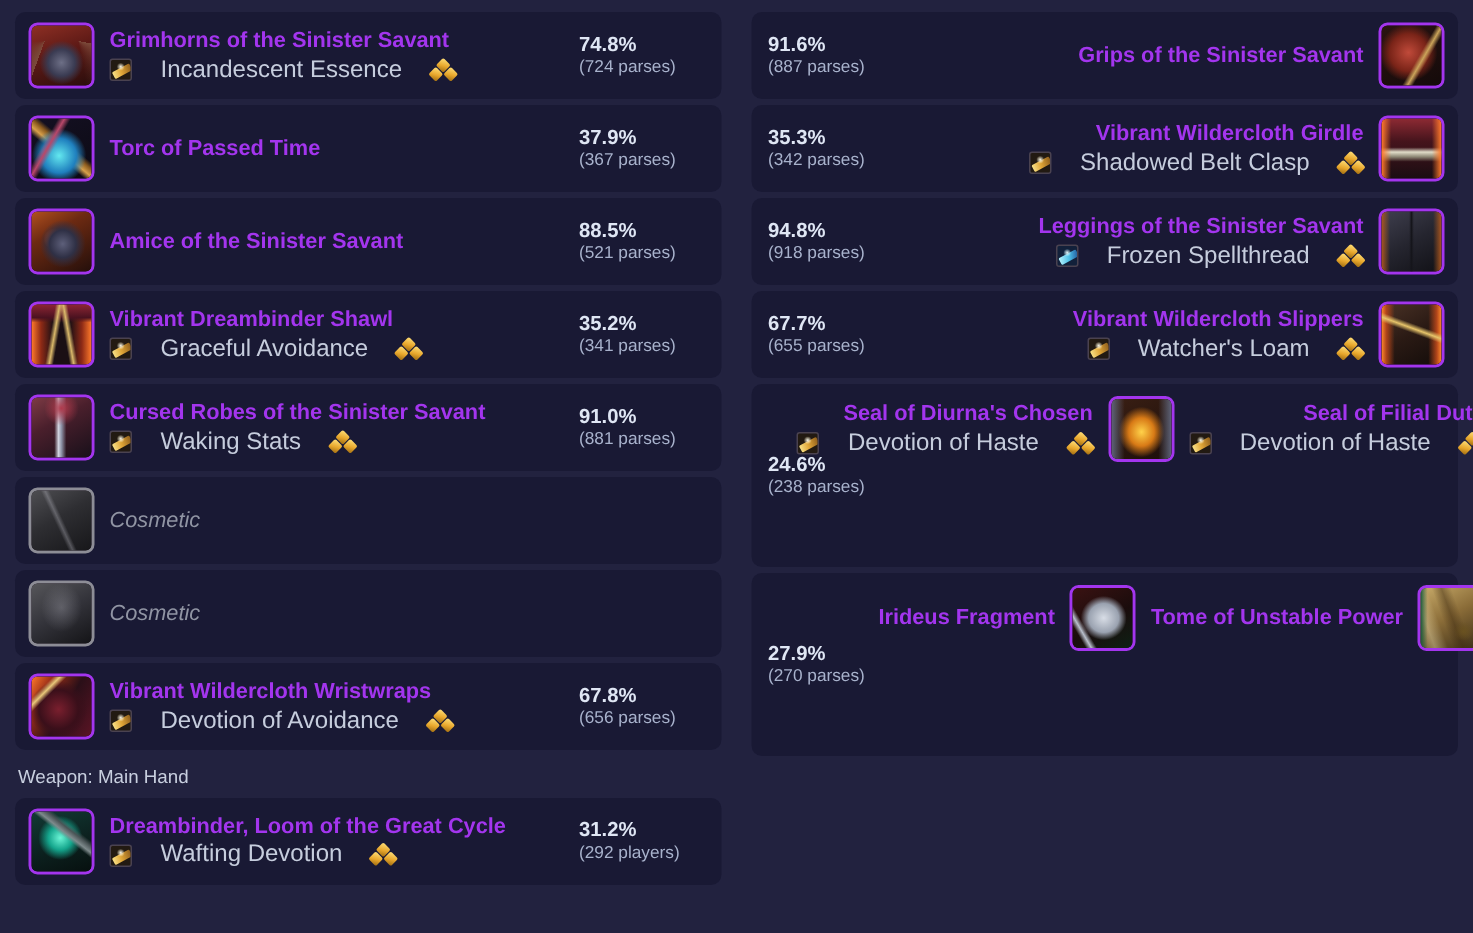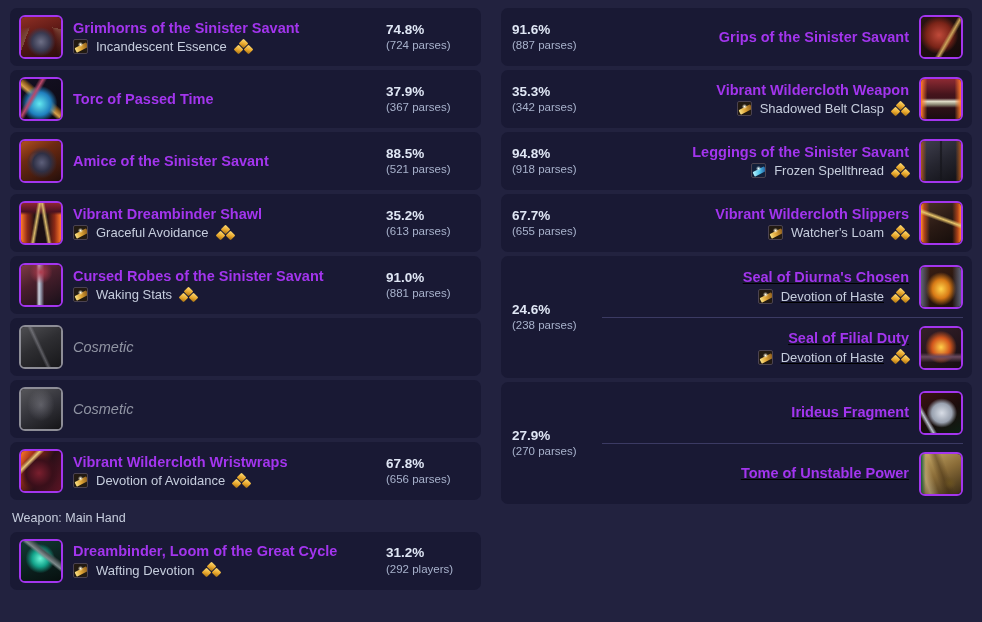--- a/index.html
+++ b/index.html
@@ -75,22 +75,22 @@
   }
   .cosmetic-name {
     font-size: 14.5px;
     font-style: italic;
     color: #9094a3;
     line-height: 1.12;
   }
   .ench {
     display: flex;
     align-items: center;
-    gap: 8px;
-    font-size: 13px;
+    gap: 19px;
+    font-size: 16px;
     color: #c6cddd;
     white-space: nowrap;
   }
   .ench-label { line-height: 1; }
 
   
   .ench-icon {
     width: 15px; height: 15px;
     border-radius: 2px;
     border: 1px solid #4a4250;
@@ -173,25 +173,24 @@
   
   .row.grouped { padding: 0 9px; }
   .group-stats {
     flex: 0 0 auto;
     min-width: 92px;
     padding-left: 2px;
   }
   .group-items {
     flex: 1 1 auto;
     display: flex;
-    flex-direction: column;
+    flex-direction: row;
     min-width: 0;
     align-self: stretch;
     justify-content: center;
-    text-decoration: underline;
   }
   .group-item {
     display: flex;
     align-items: center;
     justify-content: flex-end;
     height: 60px;
   }
   .group-divider {
     height: 1px;
     background: #3b3a63;
@@ -286,21 +285,21 @@
           <span class="ench-label">Graceful Avoidance</span>
           <span class="gems">
               <span></span>
               <span></span>
               <span></span>
             </span>
         </div>
       </div>
       <div class="stats">
         <div class="pct">35.2%</div>
-        <div class="parses">(613 parses)</div>
+        <div class="parses">(341 parses)</div>
       </div>
     </div>
 
     <div class="row">
       <div class="icon">
         <i class="g" style="background:
           linear-gradient(150deg,#7e3b45 0%, #4a1f2c 40%, #18101a 100%);"></i>
         <i class="g" style="background:
           linear-gradient(90deg, rgba(0,0,0,0) 38%, #cfd2de 45%, #8d92a6 50%, rgba(0,0,0,0) 58%);"></i>
         <i class="g" style="background:
@@ -427,21 +426,21 @@
           linear-gradient(120deg, rgba(0,0,0,0) 58%, #caa35a 64%, rgba(0,0,0,0) 70%);"></i>
       </div>
     </div>
 
     <div class="row">
       <div class="stats">
         <div class="pct">35.3%</div>
         <div class="parses">(342 parses)</div>
       </div>
       <div class="info">
-        <div class="item-name">Vibrant Wildercloth Weapon</div>
+        <div class="item-name">Vibrant Wildercloth Girdle</div>
         <div class="ench">
           <span class="ench-icon"></span>
           <span class="ench-label">Shadowed Belt Clasp</span>
           <span class="gems">
               <span></span>
               <span></span>
               <span></span>
             </span>
         </div>
       </div>

